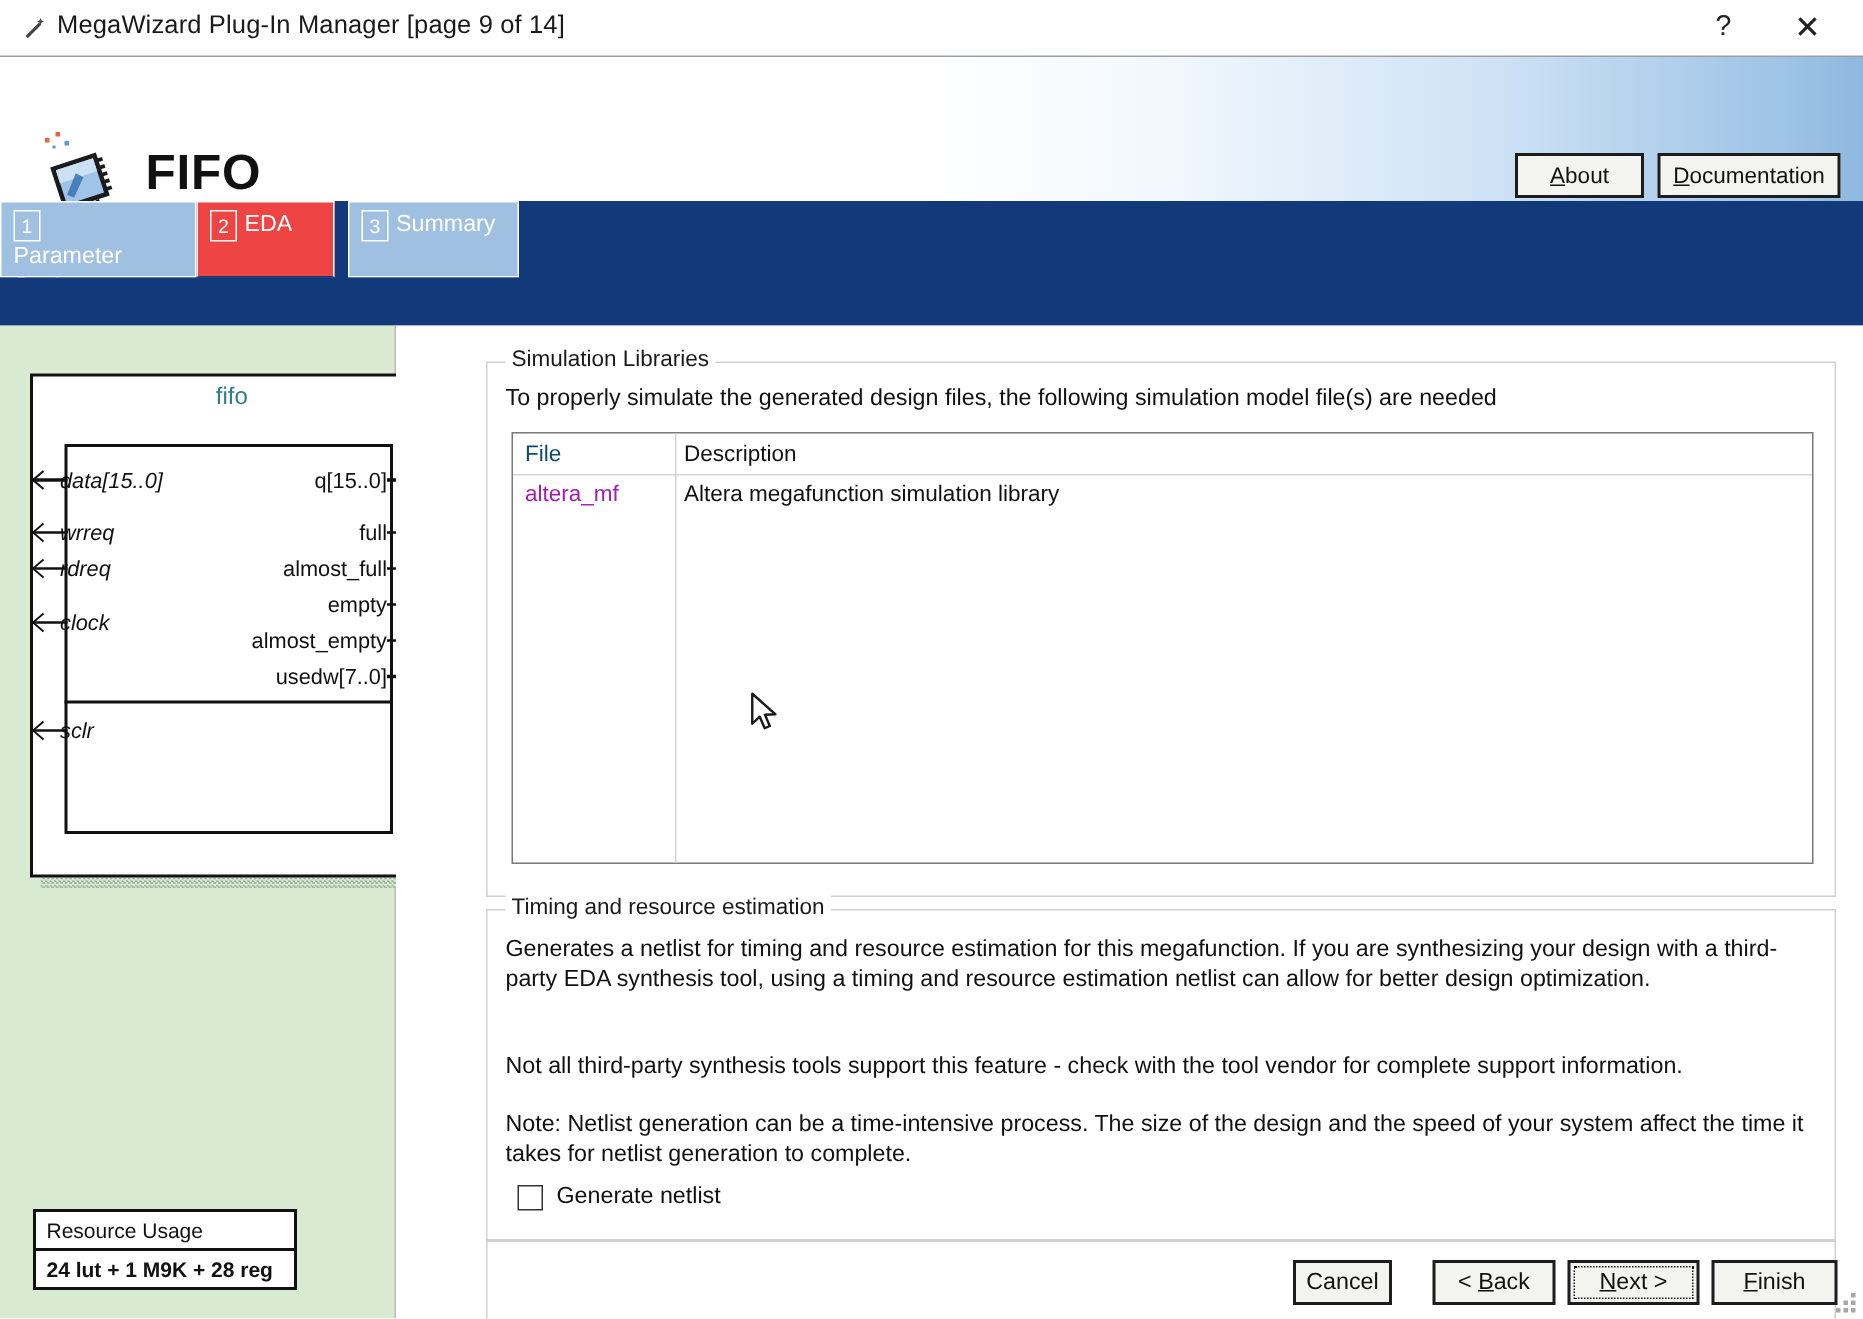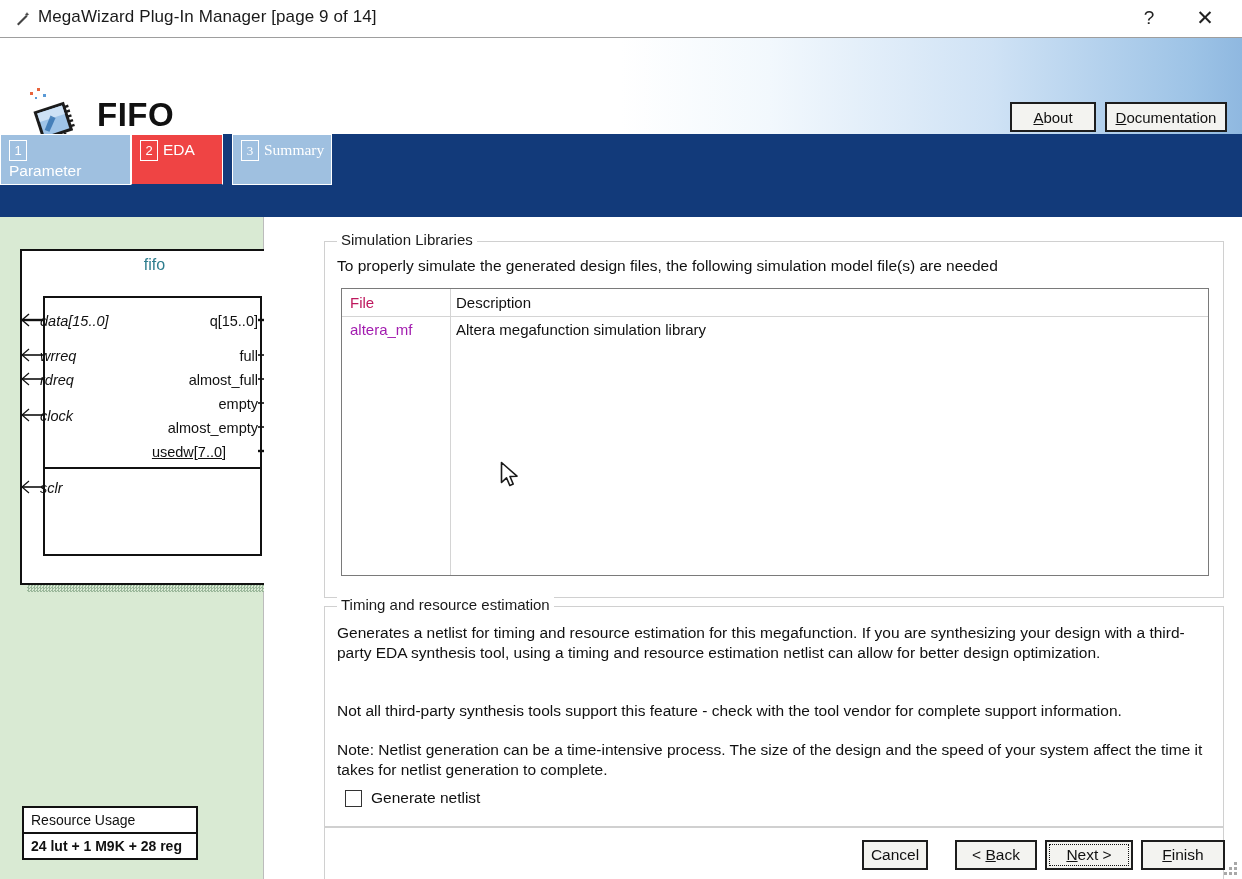--- a/index.html
+++ b/index.html
@@ -88,21 +88,21 @@
     border: 1px solid #ffffff;
     width: 16px; height: 19px; line-height: 19px; text-align: center;
     font-size: 13px; margin-right: 5px; vertical-align: top;
     background: transparent;
   }
   .tab.inactive { background: #9fc0e0; color: #ffffff; }
   .tab.inactive .num { border-color:#ffffff; }
   .tab.active { background: #ef4444; border-bottom-color:#123a7a; color:#ffffff; }
   .tab-1 { left: 0px; width: 131px; }
   .tab-2 { left: 131px; width: 92px; }
-  .tab-3 { left: 232px; width: 100px; font-family: Liberation Serif, serif; }
+  .tab-3 { left: 232px; width: 114px; }
   .tab-label { display:inline-block; max-width: 104px; vertical-align: top;}
 
   
   .leftpanel {
     position: absolute; left: 0; top: 217px; width: 263px; height: 662px;
     background: #d9ead3;
     border-right: 1px solid #bcbcbc;
   }
   .sym-shadow {
     position:absolute; left: 27px; top: 258px; width: 270px; height: 334px;
@@ -166,21 +166,21 @@
     font-size: 15.5px; color: #111;
   }
   .table {
     position: absolute; left: 16px; top: 46px; width: 868px; height: 288px;
     border: 1px solid #7a7a7a; background:#ffffff; box-sizing: border-box;
   }
   .th-row {
     position: absolute; left: 0; top: 0; width: 100%; height: 28px;
     border-bottom: 1px solid #d4d4d4; box-sizing: border-box;
   }
-  .th-file { position:absolute; left: 8px; top: 5px; font-size: 15px; color:#be185d; }
+  .th-file { position:absolute; left: 8px; top: 5px; font-size: 15px; color:#0c4a6e; }
   .th-desc { position:absolute; left: 114px; top: 5px; font-size: 15px; color:#111; }
   .td-row  { position: absolute; left: 0; top: 28px; width: 100%; height: 28px; }
   .td-file { position:absolute; left: 8px; top: 4px; font-size: 15px; color:#a21caf; }
   .td-desc { position:absolute; left: 114px; top: 4px; font-size: 15px; color:#111; }
   .col-sep { position:absolute; left: 108px; top: 0; width: 0; height: 100%;
              border-left: 1px solid #d4d4d4; }
 
   .para {
     position: absolute; left: 12px; font-size: 15.5px; color: #111;
     line-height: 20px; width: 866px;
@@ -304,21 +304,21 @@
   <div class="port in" style="top:348px;">wrreq</div>
   <div class="port in" style="top:372px;">rdreq</div>
   <div class="port in" style="top:408px;">clock</div>
   <div class="port in" style="top:480px;">sclr</div>
 
   <div class="port" style="top:313px; left:120px; width:138px; text-align:right;">q[15..0]</div>
   <div class="port" style="top:348px; left:120px; width:138px; text-align:right;">full</div>
   <div class="port" style="top:372px; left:120px; width:138px; text-align:right;">almost_full</div>
   <div class="port" style="top:396px; left:120px; width:138px; text-align:right;">empty</div>
   <div class="port" style="top:420px; left:120px; width:138px; text-align:right;">almost_empty</div>
-  <div class="port" style="top:444px; left:120px; width:138px; text-align:center;text-decoration:underline;">usedw[7..0]</div>
+  <div class="port" style="top:444px; left:120px; width:138px; text-align:right;">usedw[7..0]</div>
 
   <div class="arrow" style="left:20px; top:313px;">
     <svg width="26" height="14" viewBox="0 0 26 14">
         <line x1="2" y1="7" x2="25" y2="7" stroke="#111" stroke-width="2.4"></line>
         <polyline points="9,1 2,7 9,13" fill="none" stroke="#111" stroke-width="1.4"></polyline>
       </svg>
   </div>
   <div class="arrow" style="left:20px; top:348px;">
     <svg width="26" height="14" viewBox="0 0 26 14">
         <line x1="2" y1="7" x2="25" y2="7" stroke="#111" stroke-width="1.6"></line>

